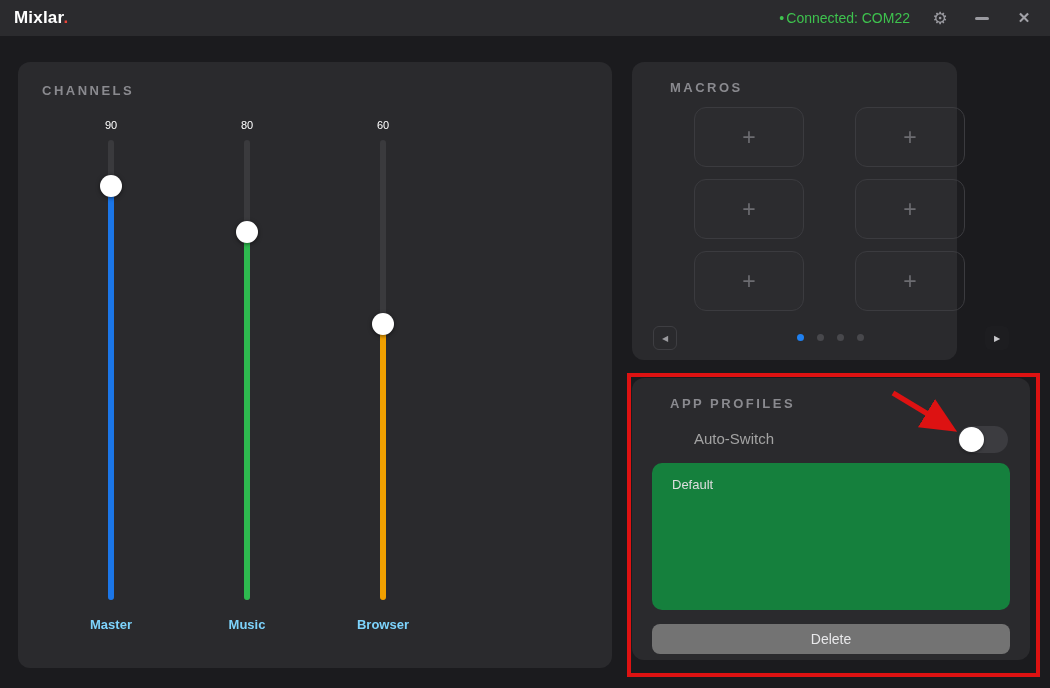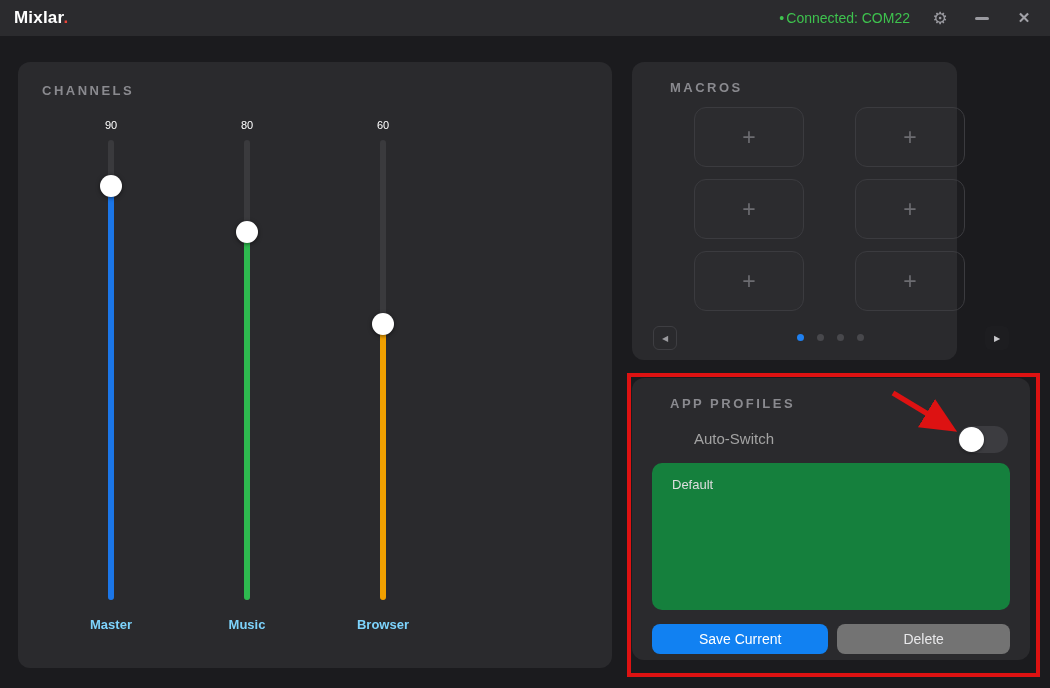--- a/index.html
+++ b/index.html
@@ -178,21 +178,20 @@
 <div class="panel" id="profiles-panel">
   <div class="panel-title">APP PROFILES</div>
   <div class="autoswitch-label">Auto-Switch</div>
   <div class="toggle">
     <div class="toggle-knob"></div>
   </div>
   <div class="profile-list">
     <div class="profile-item">Default</div>
   </div>
   <div class="btn-row">
-    <button class="btn btn-save" style="background: rgb(17, 129, 242);">Save Current</button>
     <button class="btn btn-delete">Delete</button>
   </div>
 </div>
 
 <div class="highlight-rect"></div>
 <svg class="highlight-arrow" width="100" height="62" viewBox="0 0 100 62">
   <defs>
     <marker id="ah" markerWidth="7" markerHeight="7" refX="5.2" refY="3" orient="auto">
       <path d="M0,0 L6.5,3 L0,6 z" fill="#dd1212"></path>
     </marker>

